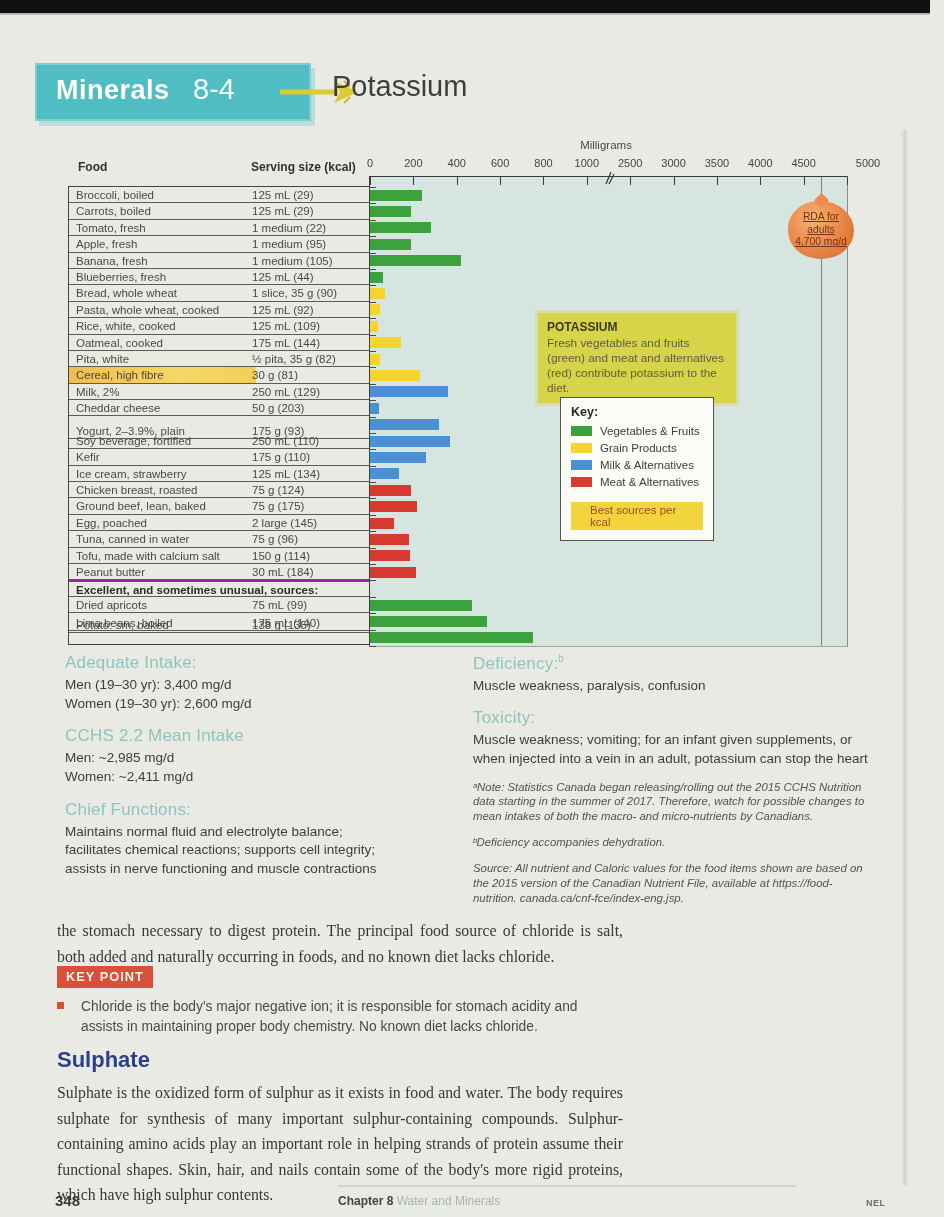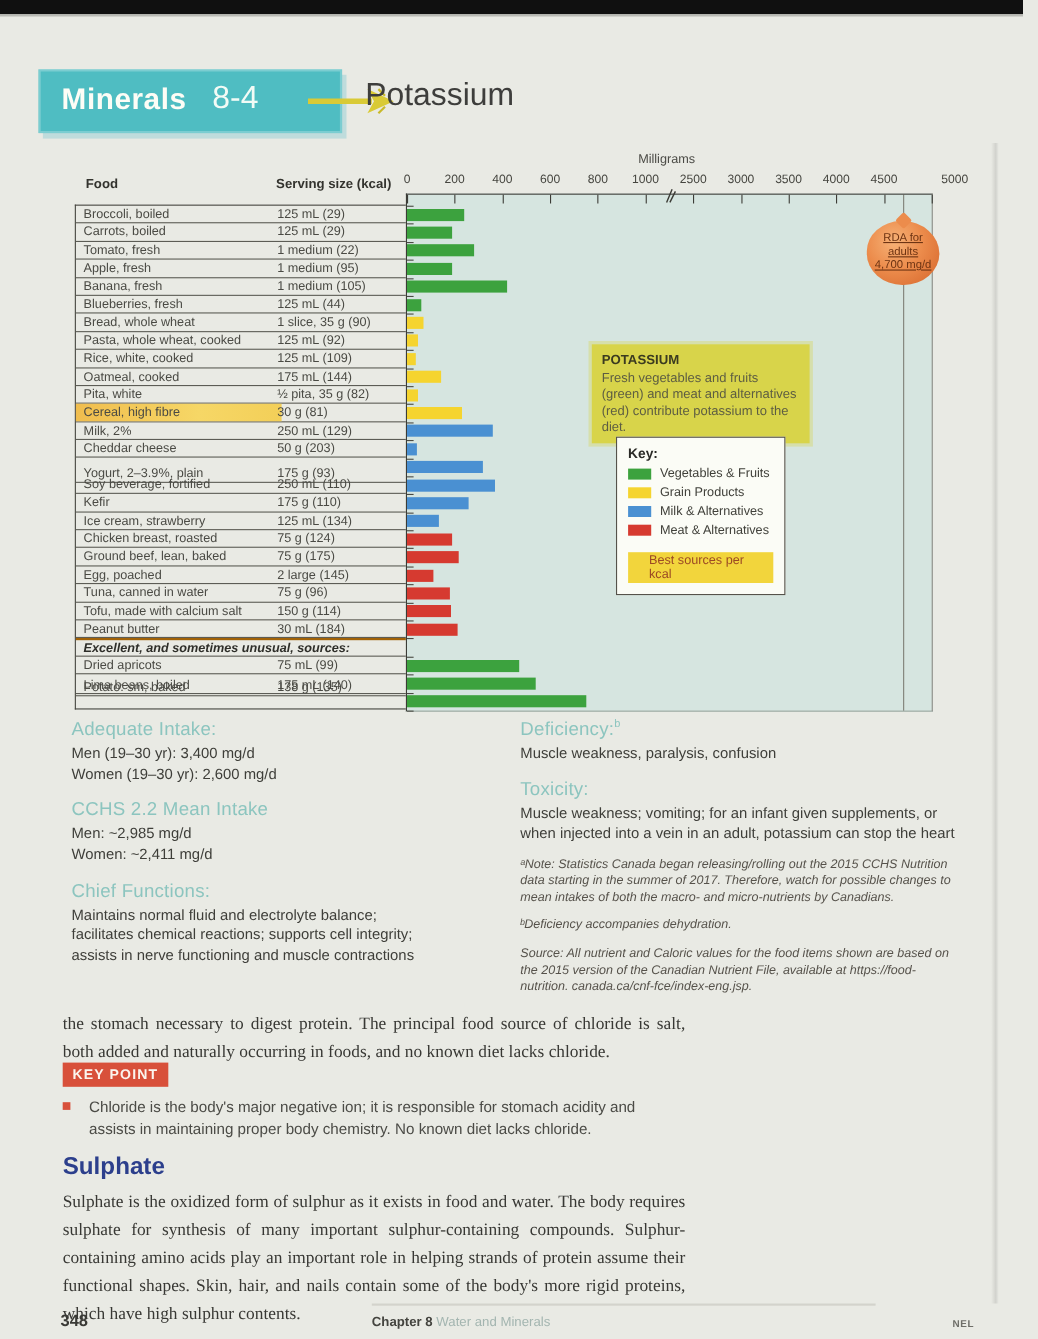--- a/index.html
+++ b/index.html
@@ -18,21 +18,21 @@
 
   
   .hdr{position:absolute;font-size:12px;font-weight:bold;color:#33332e;}
   .milligrams{position:absolute;top:139px;font-size:11.5px;color:#4a4a45;transform:translateX(-50%);}
 
   
   .food-table{position:absolute;left:68px;top:186px;width:301px;height:459px;border:1.5px solid #45453f;border-right:none;box-sizing:border-box;}
   .t-row{position:absolute;left:0;width:100%;box-sizing:border-box;border-bottom:1px solid #5c5c55;font-size:11.5px;color:#4a4a44;}
   .t-row .food{position:absolute;left:0;top:0;bottom:0;width:180px;padding:2px 0 0 7px;white-space:nowrap;}
   .t-row .serv{position:absolute;left:183px;top:0;bottom:0;right:0;padding:2px 0 0 0;white-space:nowrap;}
-  .t-row.section{font-weight:bold;color:#2e2e29;border-top:2px solid #a16207;padding:2px 0 0 7px;white-space:nowrap;font-style:italic;}
+  .t-row.section{font-weight:bold;color:#2e2e29;border-top:2px solid #a21caf;padding:2px 0 0 7px;white-space:nowrap;}
   .t-row .food.hl{background:linear-gradient(90deg,#f0bd4e,#f6d766 60%,#f3cf58);}
 
   
   .chart{position:absolute;left:369px;top:176px;width:477px;height:469px;background:#d6e5e0;border-top:1.5px solid #3c3c37;border-left:1.5px solid #3c3c37;border-right:1px solid #8b8b84;border-bottom:1px solid #9aa69f;box-sizing:content-box;}
   .axis-label{position:absolute;top:-20px;transform:translateX(-50%);font-size:11px;color:#45453f;}
   .axis-tick{position:absolute;top:0;width:1px;height:8px;background:#3c3c37;}
   .row-tick{position:absolute;left:0;width:6px;height:1px;background:#4a4a43;}
   .bar{position:absolute;left:0;height:11px;}
   .axis-break{position:absolute;top:-6px;transform:translateX(-50%);}
 

